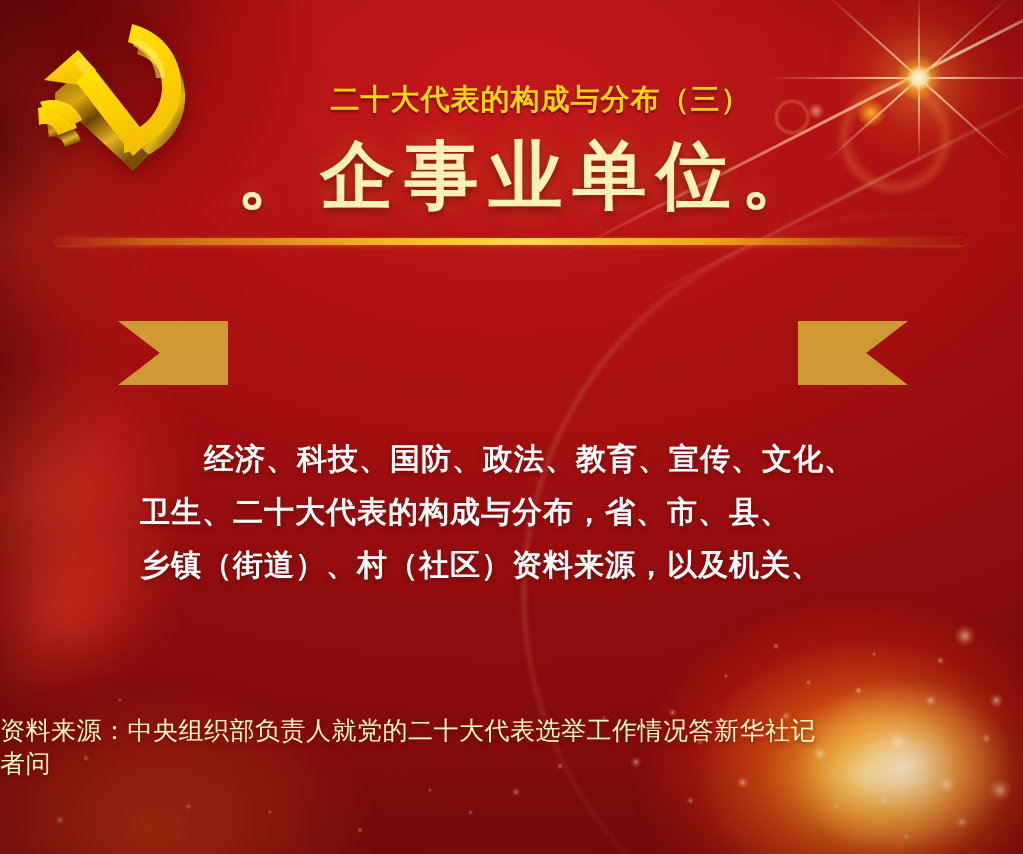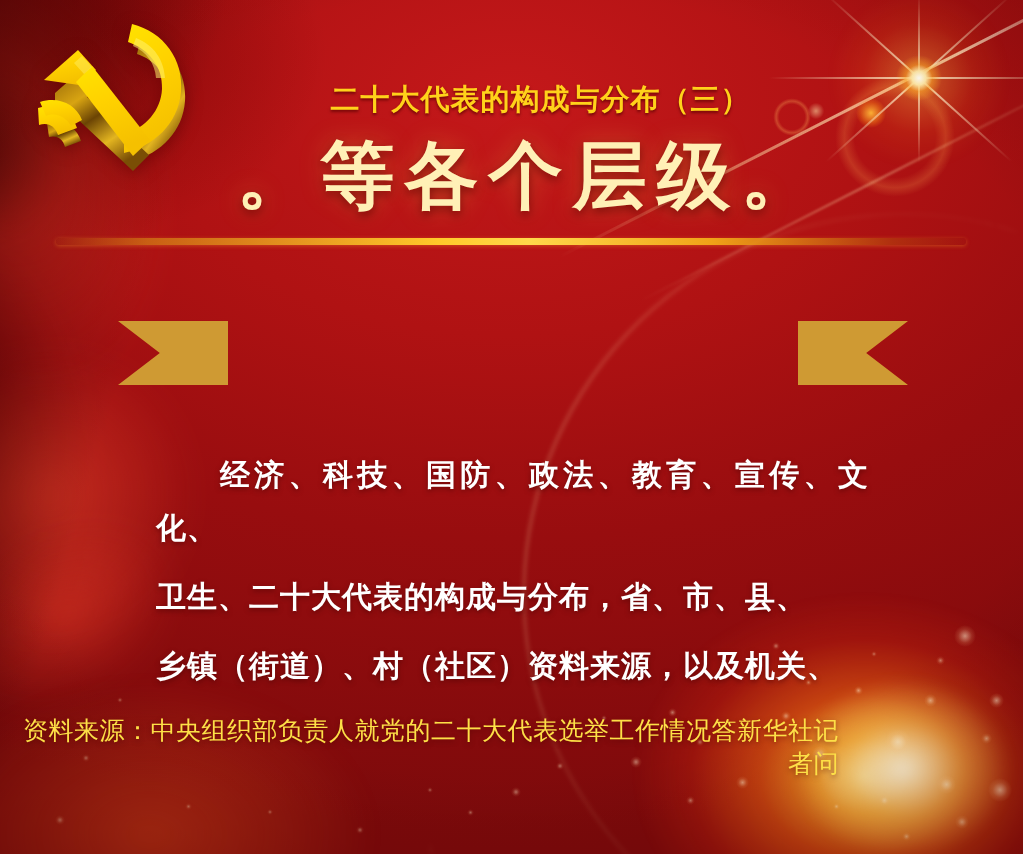--- a/index.html
+++ b/index.html
@@ -188,27 +188,27 @@
 
   
   .bodytext{
     position:absolute;left:140px;top:432px;width:745px;
     color:#ffffff;
     font-size:30px;font-weight:bold;line-height:53px;
     letter-spacing:1px;
     text-align:justify;
     text-shadow:0 2px 5px rgba(70,0,0,.55);
   }
-  .bodytext p{margin:16px;}
+  .bodytext p{margin:0;}
   .bodytext p.indent{text-indent:64px;}
 
   
   .source{
-    position:absolute;left:0;top:714px;width:839px;text-align:right;
-    color:#fde047;
+    position:absolute;left:0;top:714px;width:839px;text-align:left;
+    color:#fef9c3;
     font-size:25px;font-weight:normal;letter-spacing:.5px;
     text-shadow:0 2px 5px rgba(70,0,0,.5);
   }
 
   
   .credit{
     position:absolute;left:0;top:786px;width:1023px;
     display:flex;align-items:center;justify-content:center;gap:12px;
     padding-right:10px;
   }
@@ -347,21 +347,21 @@
         M22 94 C30 90 42 94 47 104 L58 98 C52 82 34 74 16 80 Z"></path>
 
       <path fill="#fff06a" opacity=".55" d="
         M112 16 C130 23 140 38 141 56 L132 56 C131 42 123 30 109 24 Z"></path>
       <path fill="#fff06a" opacity=".45" d="
         M58 34 L68 45 L60 52 L50 41 Z"></path>
     </svg>
   </div>
 
   <div class="subtitle">二十大代表的构成与分布（三）</div>
-  <div class="maintitle">。等各个层级。</div>
+  <div class="maintitle">。企事业单位。</div>
   <div class="divider"></div>
 
   <div class="ribbon">
     <div class="tail left"></div>
     <div class="tail right"></div>
   </div>
 
   <div class="bodytext">
     <p class="indent">经济、科技、国防、政法、教育、宣传、文化、</p>
     <p>卫生、二十大代表的构成与分布，省、市、县、</p>

